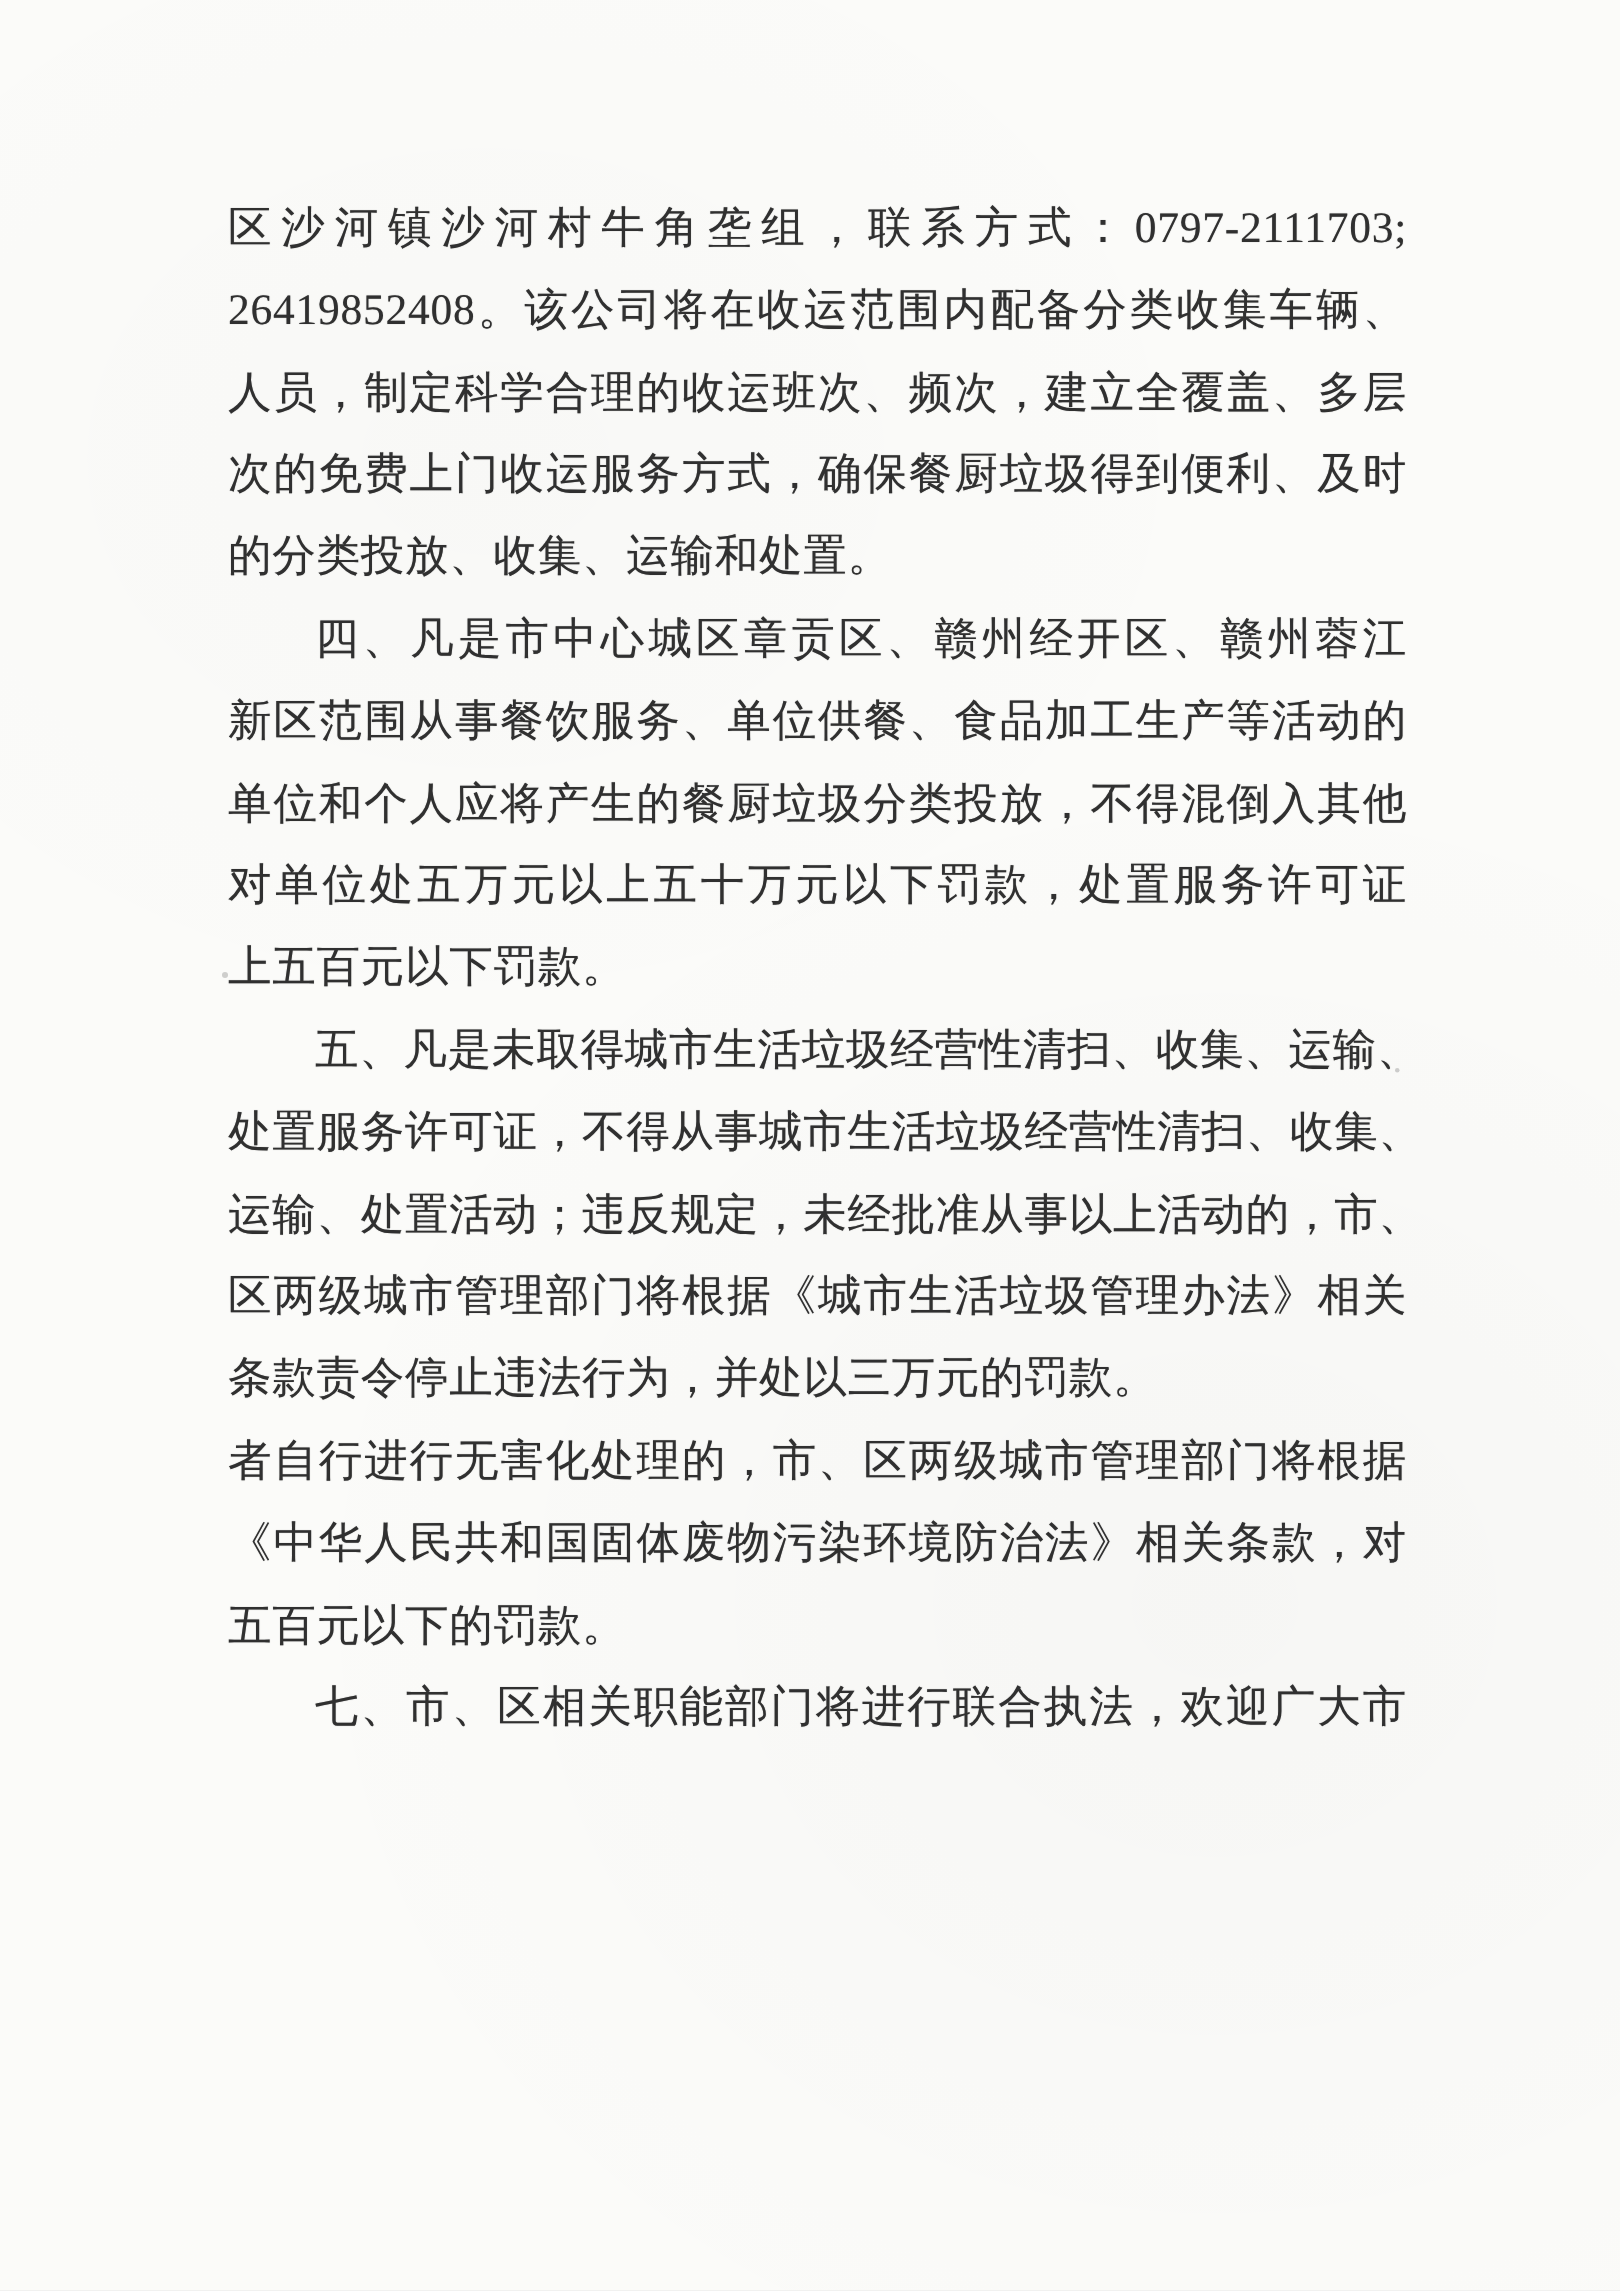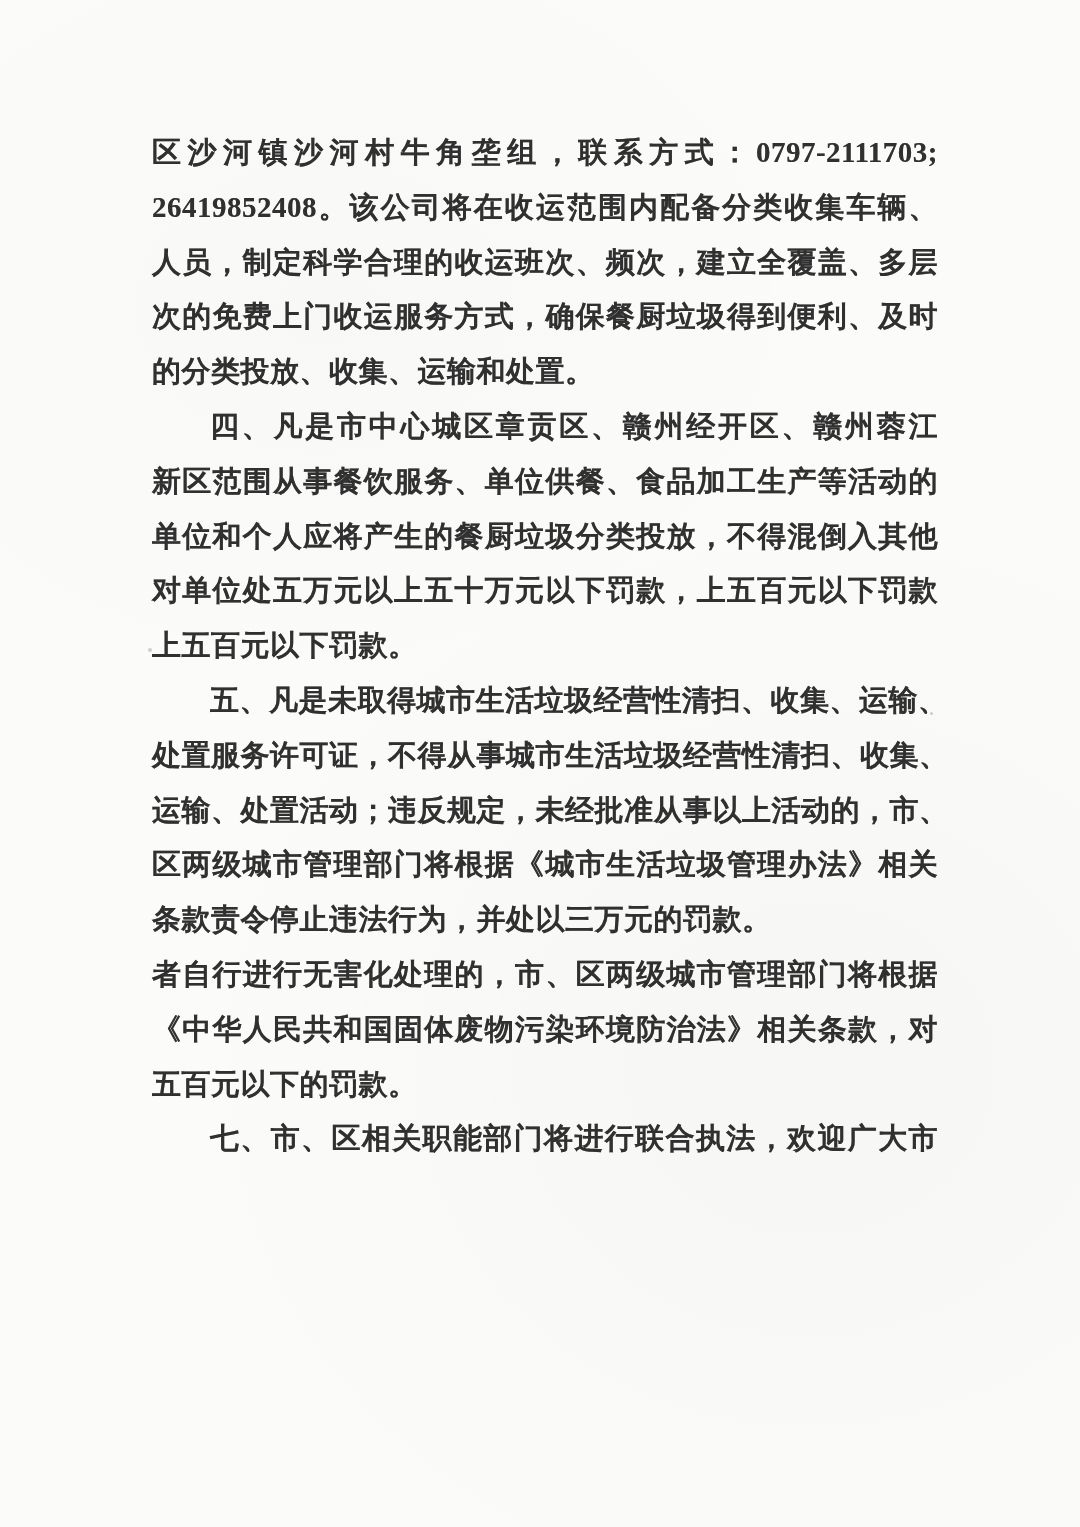--- a/index.html
+++ b/index.html
@@ -17,21 +17,20 @@
       radial-gradient(ellipse 1000px 900px at 75% 70%, rgba(0,0,0,0.018), rgba(0,0,0,0) 65%),
       #fbfbf9;
     overflow: hidden;
     font-family: "Liberation Serif", "DejaVu Serif", serif;
   }
   .text-block {
     position: absolute;
     top: 125px;
     left: 152px;
     width: 786px;
-    font-weight: bold;
   }
   .paragraph {
     margin: 0;
     padding: 0;
   }
   .line {
     height: 54.8px;
     line-height: 54.8px;
     font-size: 29px;
     color: #303030;
@@ -68,21 +67,21 @@
         <div class="line">区沙河镇沙河村牛角垄组，联系方式：0797-2111703;</div>
         <div class="line">26419852408。该公司将在收运范围内配备分类收集车辆、</div>
         <div class="line">人员，制定科学合理的收运班次、频次，建立全覆盖、多层</div>
         <div class="line">次的免费上门收运服务方式，确保餐厨垃圾得到便利、及时</div>
         <div class="line is-last">的分类投放、收集、运输和处置。</div>
       </div>
       <div class="paragraph">
         <div class="line is-indented">四、凡是市中心城区章贡区、赣州经开区、赣州蓉江</div>
         <div class="line">新区范围从事餐饮服务、单位供餐、食品加工生产等活动的</div>
         <div class="line">单位和个人应将产生的餐厨垃圾分类投放，不得混倒入其他</div>
-        <div class="line">对单位处五万元以上五十万元以下罚款，上五百元以下罚款</div>
+        <div class="line">对单位处五万元以上五十万元以下罚款，处置服务许可证</div>
         <div class="line is-last">上五百元以下罚款。</div>
       </div>
       <div class="paragraph">
         <div class="line is-indented">五、凡是未取得城市生活垃圾经营性清扫、收集、运输、</div>
         <div class="line">处置服务许可证，不得从事城市生活垃圾经营性清扫、收集、</div>
         <div class="line">运输、处置活动；违反规定，未经批准从事以上活动的，市、</div>
         <div class="line">区两级城市管理部门将根据《城市生活垃圾管理办法》相关</div>
         <div class="line is-last">条款责令停止违法行为，并处以三万元的罚款。</div>
       </div>
       <div class="paragraph">

